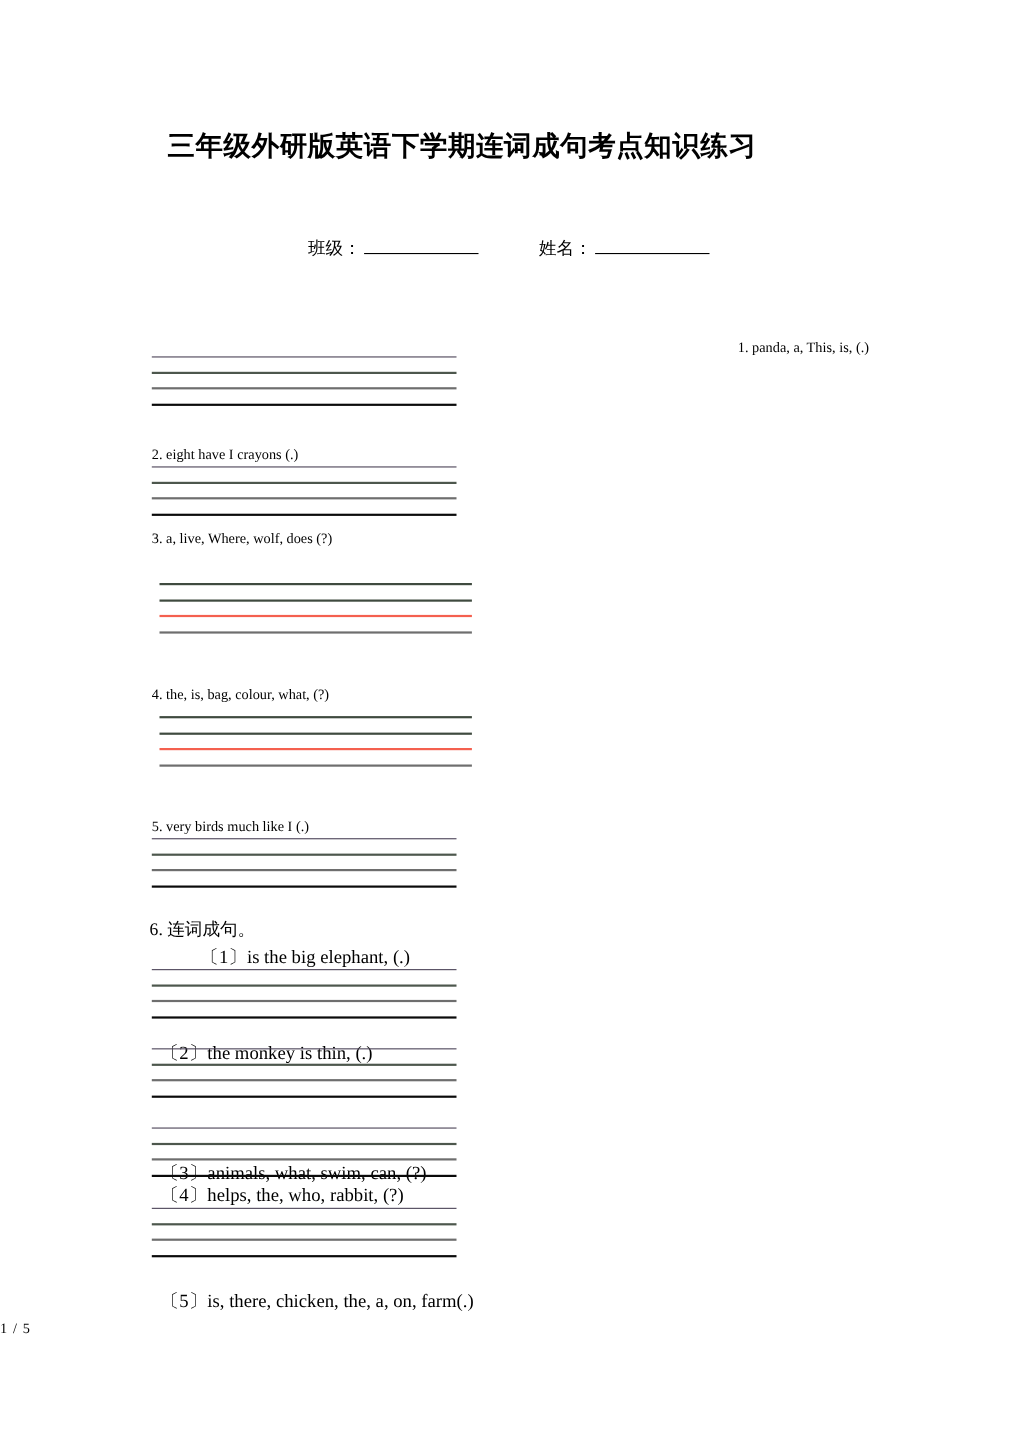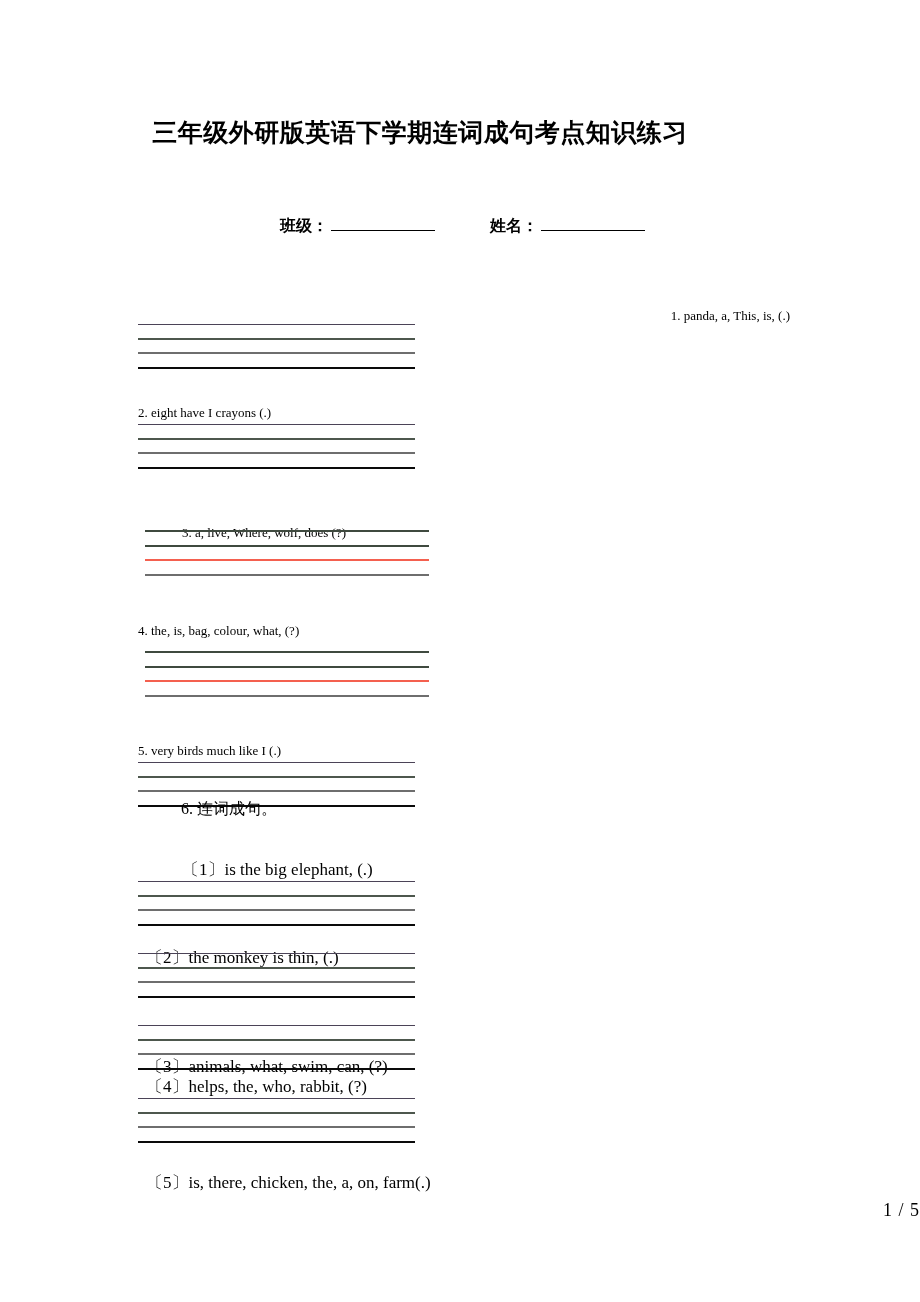--- a/index.html
+++ b/index.html
@@ -32,21 +32,21 @@
   }
 
   
   .id-row {
     position: absolute;
     left: 0;
     top: 215px;
     width: 920px;
     height: 26px;
     font-size: 16px;
-    font-weight: bold;
+    font-weight: normal;
     font-family: "DejaVu Sans", "Liberation Sans", sans-serif;
   }
   .id-field {
     position: absolute;
     white-space: nowrap;
   }
   .id-field.cls  { left: 280px; }
   .id-field.name { left: 490px; }
   .id-label { display: inline-block; }
   .id-blank {
@@ -92,22 +92,22 @@
   .ln.lg { border-top-width: 2.0px; border-top-color: #3f4a3f; }
 
   .lines .sp { height: 12.5px; }
 
   
   .footer {
     position: absolute;
     left: 0;
     top: 1200px;
     width: 920px;
-    text-align: right;
-    font-size: 18px;
+    text-align: left;
+    font-size: 13px;
     letter-spacing: 1px;
   }
 </style>
 </head>
 <body>
 
 <div class="page">
 
   <div class="doc-title">三年级外研版英语下学期连词成句考点知识练习</div>
 
@@ -137,21 +137,21 @@
   <div class="lines" style="left:138px; top:424px; width:277px;">
     <div class="ln l1"></div>
     <div class="sp"></div>
     <div class="ln l2"></div>
     <div class="sp"></div>
     <div class="ln l3"></div>
     <div class="sp"></div>
     <div class="ln l4"></div>
   </div>
 
-  <div class="q-text" style="left:138px; top:522px;margin-left:44px;">3. a, live, Where, wolf, does (?)</div>
+  <div class="q-text" style="left:138px; top:479px;">3. a, live, Where, wolf, does (?)</div>
 
   <div class="lines" style="left:145px; top:530px; width:284px;">
     <div class="ln lg"></div>
     <div class="sp"></div>
     <div class="ln lg"></div>
     <div class="sp"></div>
     <div class="ln lr"></div>
     <div class="sp"></div>
     <div class="ln l3"></div>
   </div>
@@ -173,21 +173,21 @@
   <div class="lines" style="left:138px; top:762px; width:277px;">
     <div class="ln l1"></div>
     <div class="sp"></div>
     <div class="ln l2"></div>
     <div class="sp"></div>
     <div class="ln l3"></div>
     <div class="sp"></div>
     <div class="ln l4"></div>
   </div>
 
-  <div class="q-text" style="left:136px; top:798px; font-size:16px;margin-left:45px;">6. 连词成句。</div>
+  <div class="q-text" style="left:136px; top:835px; font-size:16px;">6. 连词成句。</div>
 
   <div class="q-sub-text" style="left:146px; top:859px;margin-left:36px;">〔1〕is the big elephant, (.)</div>
   <div class="lines" style="left:138px; top:881px; width:277px;">
     <div class="ln l1"></div>
     <div class="sp"></div>
     <div class="ln l2"></div>
     <div class="sp"></div>
     <div class="ln l3"></div>
     <div class="sp"></div>
     <div class="ln l4"></div>

